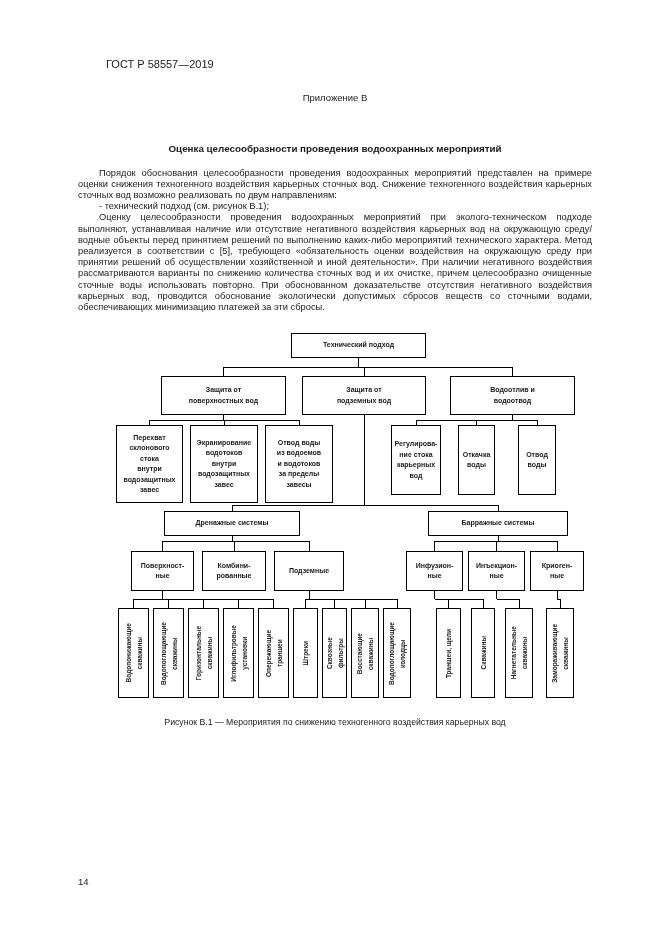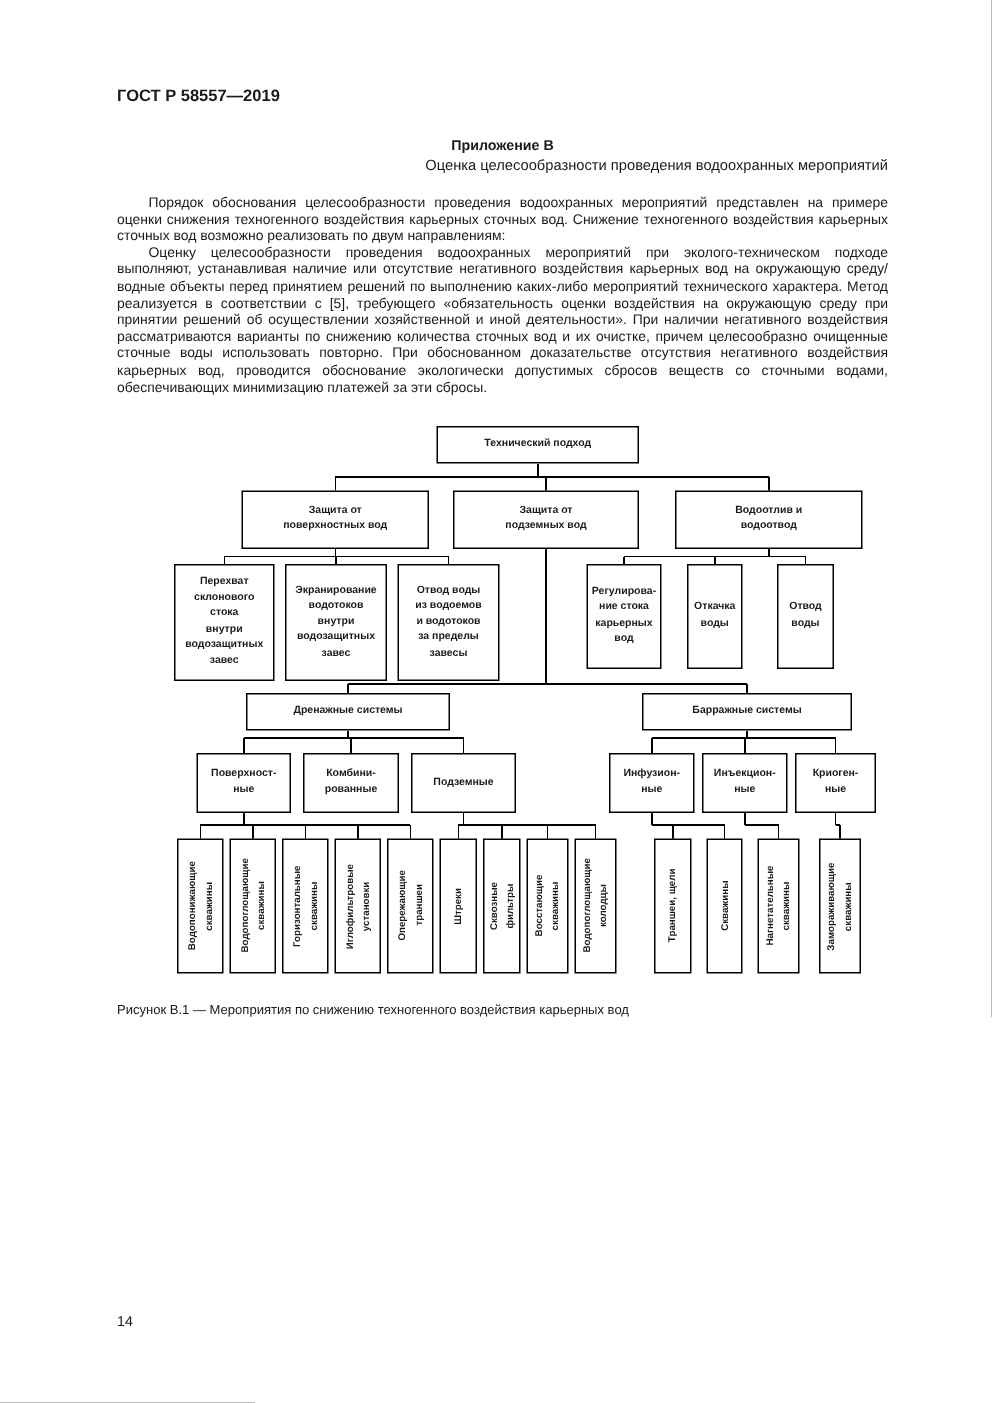--- a/index.html
+++ b/index.html
@@ -4,58 +4,59 @@
 <style>
   * { margin:0; padding:0; box-sizing:border-box; }
   html,body { background:#888; }
   .page {
     position:relative; width:661px; height:935px; margin:0 auto;
     background:#ffffff; color:#1a1a1a;
     font-family:"Liberation Sans", sans-serif;
     overflow:hidden;
   }
   .content { position:absolute; left:78px; top:58px; width:514px; }
-  .doc-header { font-size:11px; font-weight:bold; }
-  .appendix { text-align:center; font-weight:bold; font-size:9.5px; line-height:12.5px; margin-top:22px; }
-  .section-title { text-align:right; font-weight:normal; font-size:9.8px; }
+  .doc-header { font-size:11px; font-weight:normal;margin-left:28px; }
+  .appendix { text-align:center; font-weight:normal; font-size:9.5px; line-height:12.5px; margin-top:22px; }
+  .section-title { text-align:center; font-weight:bold; font-size:9.8px; margin-top:38px; }
   .para { font-size:9.3px; line-height:11.2px; text-align:justify; text-indent:21px; margin-top:14px; }
   .para.p2 { margin-top:0; }
   .list-line { font-size:9.3px; line-height:11.2px; margin-left:21px; }
 
   .diagram { position:relative; width:480px; height:372px; margin:16px 0 0 30px; }
   .connectors { position:absolute; left:0; top:0; width:480px; height:372px; }
   .connectors line { stroke:#000; stroke-width:1; }
   .dbox {
     position:absolute; border:1px solid #000; background:#fff;
     display:flex; align-items:center; justify-content:center;
     text-align:center; padding:1px;
   }
   .dlabel { font-size:7px; line-height:10.5px; font-weight:bold; white-space:pre-line; }
   .vlabel {
     font-size:6.5px; line-height:11px; font-weight:bold; white-space:pre-line;
     writing-mode:vertical-rl; transform:rotate(180deg); text-align:center;
   }
-  .fig-caption { font-size:8.7px; margin-top:16px; }
+  .fig-caption { text-align:center; font-size:8.7px; margin-top:16px; }
   .page-number { position:absolute; left:78px; top:876px; font-size:9.5px; }
 </style>
 </head>
 <body>
 
 <div class="page">
   <div class="content">
 
     <div class="doc-header">ГОСТ Р 58557—2019</div>
 
     <div class="appendix">
       <div>Приложение В</div>
     </div>
 
     <div class="section-title">Оценка целесообразности проведения водоохранных мероприятий</div>
 
     <p class="para">Порядок обоснования целесообразности проведения водоохранных мероприятий представлен на примере оценки снижения техногенного воздействия карьерных сточных вод. Снижение техногенного воздействия карьерных сточных вод возможно реализовать по двум направлениям:</p>
+    <div class="list-line">- технический подход (см. рисунок В.1);</div>
     <p class="para p2">Оценку целесообразности проведения водоохранных мероприятий при эколого-техническом подходе выполняют, устанавливая наличие или отсутствие негативного воздействия карьерных вод на окружающую среду/водные объекты перед принятием решений по выполнению каких-либо мероприятий технического характера. Метод реализуется в соответствии с [5], требующего «обязательность оценки воздействия на окружающую среду при принятии решений об осуществлении хозяйственной и иной деятельности». При наличии негативного воздействия рассматриваются варианты по снижению количества сточных вод и их очистке, причем целесообразно очищенные сточные воды использовать повторно. При обоснованном доказательстве отсутствия негативного воздействия карьерных вод, проводится обоснование экологически допустимых сбросов веществ со сточными водами, обеспечивающих минимизацию платежей за эти сбросы.</p>
 
     <div class="diagram">
       <svg class="connectors" viewBox="0 0 480 372" shape-rendering="crispEdges">
         <line x1="250.5" y1="29" x2="250.5" y2="38"></line>
         <line x1="115.5" y1="38" x2="404.5" y2="38"></line>
         <line x1="115.5" y1="38" x2="115.5" y2="47"></line>
         <line x1="256" y1="38" x2="256" y2="47"></line>
         <line x1="404.5" y1="38" x2="404.5" y2="47"></line>
 

